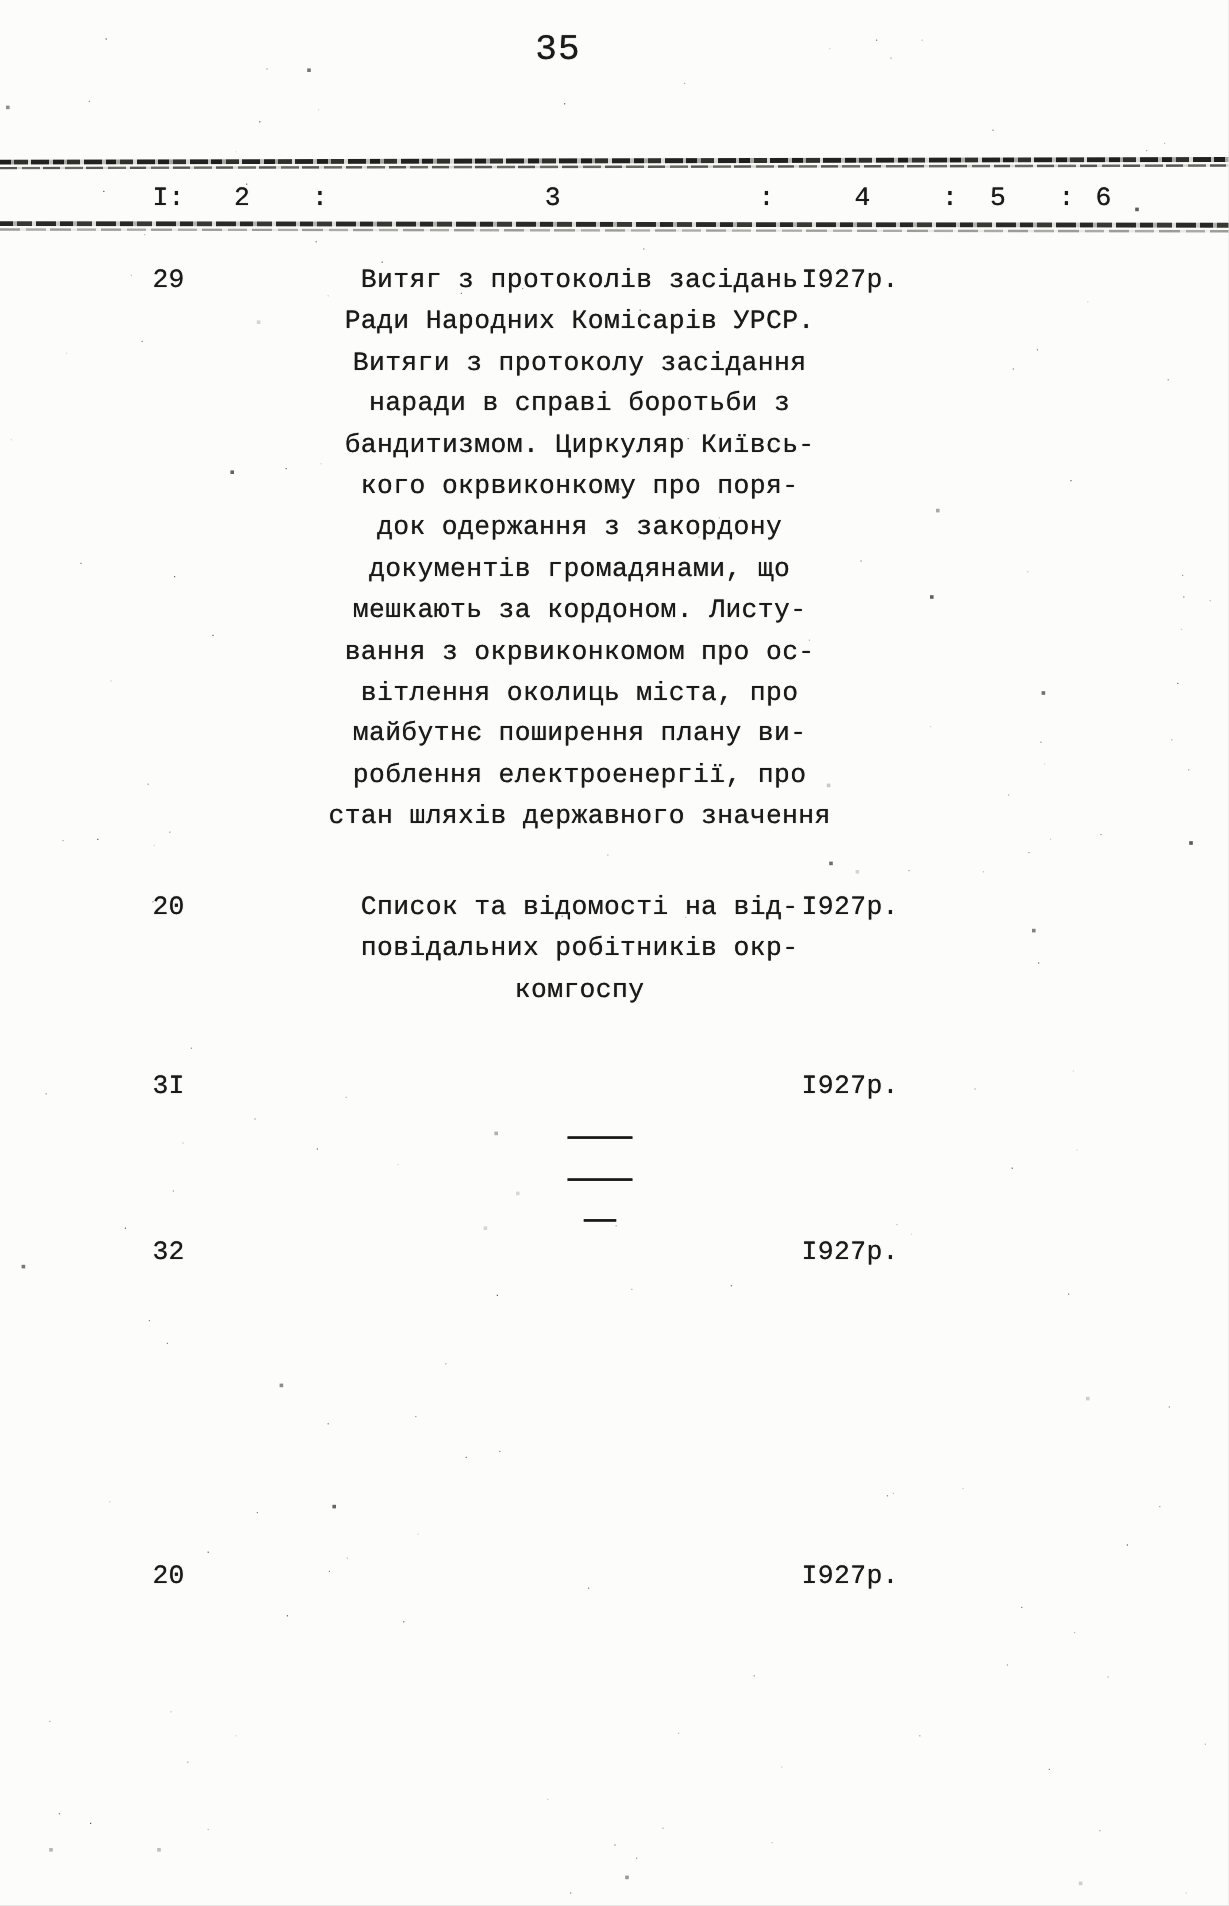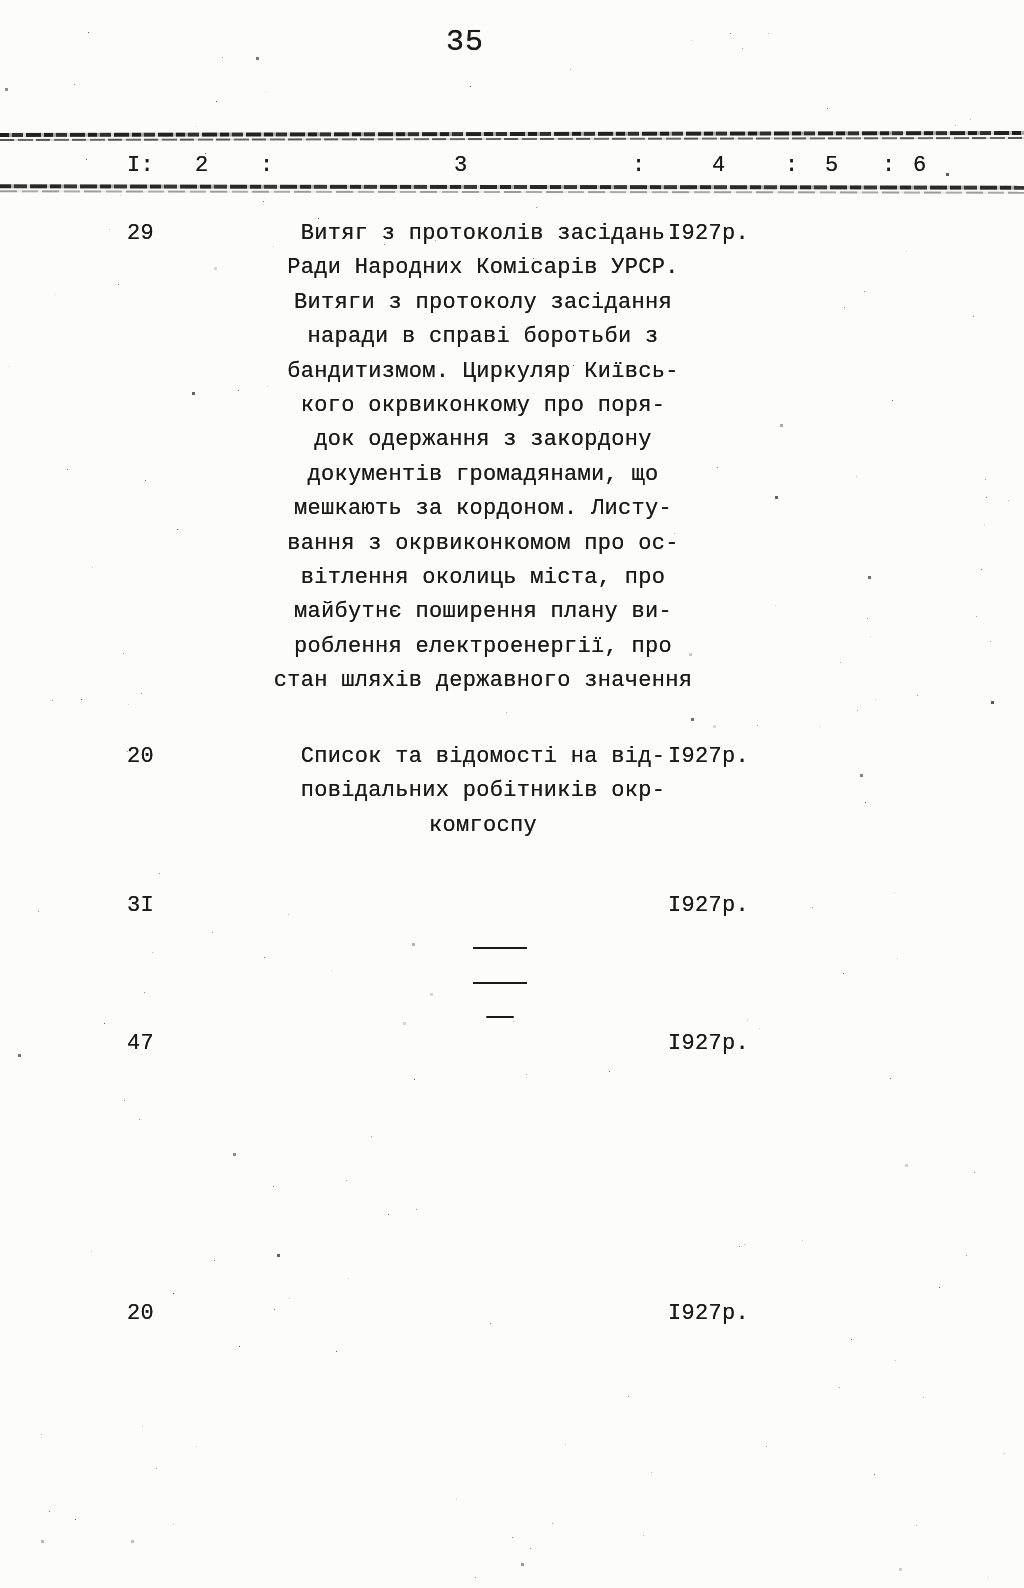--- a/index.html
+++ b/index.html
@@ -116,21 +116,21 @@
     <div class="entry-desc">Список та відомості на від-
 повідальних робітників окр-
 комгоспу</div>
     <div class="entry-year">I927р.</div>
   </div>
       <div class="entry typed" style="top: 889px; text-decoration: underline;">
     <div class="entry-no">3I</div>
     <div class="entry-year">I927р.</div>
   </div>
       <div class="entry typed" style="top: 1027px;">
-    <div class="entry-no">47</div>
+    <div class="entry-no">32</div>
     <div class="entry-year">I927р.</div>
   </div>
       <div class="entry typed" style="top: 1297px;">
     <div class="entry-no">20</div>
     <div class="entry-year">I927р.</div>
   </div>
     </div>
 
   <div class="speck-layer" id="specks" style="box-shadow: rgba(25, 25, 22, 0.54) 739px 1246px 0px 0px, rgba(25, 25, 22, 0.6) 490px 1323px 0px 0px, rgba(25, 25, 22, 0.67) 145px 480px 0px 0px, rgba(25, 25, 22, 0.67) 278px 1255px 0px 1px, rgba(25, 25, 22, 0.35) 599px 431px 0px 0px, rgba(25, 25, 22, 0.28) 819px 726px 0px 0px, rgba(25, 25, 22, 0.3) 895px 1360px 0px 0px, rgba(25, 25, 22, 0.44) 757px 725px 0px 0px, rgba(25, 25, 22, 0.34) 526px 1074px 0px 0px, rgba(25, 25, 22, 0.38) 41px 1434px 0px 0px, rgba(25, 25, 22, 0.43) 522px 1564px 0px 1px, rgba(25, 25, 22, 0.39) 52px 700px 0px 0px, rgba(25, 25, 22, 0.15) 196px 126px 0px 0px, rgba(25, 25, 22, 0.42) 222px 57px 0px 0px, rgba(25, 25, 22, 0.32) 1008px 500px 0px 0px, rgba(25, 25, 22, 0.62) 692px 719px 0px 1px, rgba(25, 25, 22, 0.16) 870px 636px 0px 0px, rgba(25, 25, 22, 0.15) 471px 643px 0px 0px, rgba(25, 25, 22, 0.53) 124px 1100px 0px 0px, rgba(25, 25, 22, 0.55) 512px 1537px 0px 0px, rgba(25, 25, 22, 0.18) 894px 892px 0px 0px, rgba(25, 25, 22, 0.61) 869px 577px 0px 1px, rgba(25, 25, 22, 0.73) 305px 400px 0px 0px, rgba(25, 25, 22, 0.46) 74px 84px 0px 0px, rgba(25, 25, 22, 0.5) 867px 618px 0px 0px, rgba(25, 25, 22, 0.59) 730px 33px 0px 0px, rgba(25, 25, 22, 0.4) 812px 907px 0px 0px, rgba(25, 25, 22, 0.32) 674px 533px 0px 0px, rgba(25, 25, 22, 0.52) 127px 751px 0px 0px, rgba(25, 25, 22, 0.21) 875px 699px 0px 0px, rgba(25, 25, 22, 0.73) 86px 159px 0px 0px, rgba(25, 25, 22, 0.26) 643px 1535px 0px 0px, rgba(25, 25, 22, 0.46) 530px 1548px 0px 0px, rgba(25, 25, 22, 0.72) 75px 1519px 0px 0px, rgba(25, 25, 22, 0.53) 973px 316px 0px 0px, rgba(25, 25, 22, 0.75) 81px 699px 0px 0px, rgba(25, 25, 22, 0.27) 152px 952px 0px 0px, rgba(25, 25, 22, 0.36) 916px 1525px 0px 0px, rgba(25, 25, 22, 0.29) 366px 573px 0px 0px, rgba(25, 25, 22, 0.18) 348px 1278px 0px 0px, rgba(25, 25, 22, 0.29) 744px 1244px 0px 0px, rgba(25, 25, 22, 0.2) 273px 246px 0px 0px, rgba(25, 25, 22, 0.15) 55px 294px 0px 0px, rgba(25, 25, 22, 0.55) 986px 497px 0px 0px, rgba(25, 25, 22, 0.62) 981px 569px 0px 0px, rgba(25, 25, 22, 0.36) 840px 662px 0px 0px, rgba(25, 25, 22, 0.57) 67px 469px 0px 0px, rgba(25, 25, 22, 0.67) 609px 1071px 0px 0px, rgba(25, 25, 22, 0.33) 506px 712px 0px 0px, rgba(25, 25, 22, 0.45) 985px 479px 0px 0px, rgba(25, 25, 22, 0.17) 759px 1028px 0px 0px, rgba(25, 25, 22, 0.32) 288px 914px 0px 0px, rgba(25, 25, 22, 0.65) 388px 1214px 0px 0px, rgba(25, 25, 22, 0.43) 346px 1180px 0px 0px, rgba(25, 25, 22, 0.53) 864px 291px 0px 0px, rgba(25, 25, 22, 0.73) 470px 86px 0px 0px, rgba(25, 25, 22, 0.51) 974px 1172px 0px 0px, rgba(25, 25, 22, 0.29) 768px 33px 0px 0px, rgba(25, 25, 22, 0.27) 132px 1541px 0px 1px, rgba(25, 25, 22, 0.51) 38px 911px 0px 0px, rgba(25, 25, 22, 0.35) 570px 69px 0px 0px, rgba(25, 25, 22, 0.45) 435px 240px 0px 0px, rgba(25, 25, 22, 0.19) 546px 403px 0px 0px, rgba(25, 25, 22, 0.49) 123px 653px 0px 0px, rgba(25, 25, 22, 0.31) 173px 1524px 0px 0px, rgba(25, 25, 22, 0.59) 257px 58px 0px 1px, rgba(25, 25, 22, 0.7) 516px 407px 0px 0px, rgba(25, 25, 22, 0.58) 851px 1339px 0px 0px, rgba(25, 25, 22, 0.73) 88px 32px 0px 0px, rgba(25, 25, 22, 0.7) 947px 174px 0px 1px, rgba(25, 25, 22, 0.2) 906px 1165px 0px 1px, rgba(25, 25, 22, 0.52) 536px 207px 0px 0px, rgba(25, 25, 22, 0.59) 19px 1055px 0px 1px, rgba(25, 25, 22, 0.27) 289px 1298px 0px 0px, rgba(25, 25, 22, 0.53) 844px 307px 0px 0px, rgba(25, 25, 22, 0.48) 917px 695px 0px 0px, rgba(25, 25, 22, 0.19) 897px 958px 0px 0px, rgba(25, 25, 22, 0.29) 970px 119px 0px 0px, rgba(25, 25, 22, 0.5) 274px 1309px 0px 0px, rgba(25, 25, 22, 0.74) 173px 1293px 0px 0px, rgba(25, 25, 22, 0.45) 839px 1387px 0px 0px, rgba(25, 25, 22, 0.4) 371px 1136px 0px 0px, rgba(25, 25, 22, 0.19) 906px 251px 0px 0px, rgba(25, 25, 22, 0.17) 9px 366px 0px 0px, rgba(25, 25, 22, 0.19) 267px 386px 0px 0px, rgba(25, 25, 22, 0.46) 212px 932px 0px 0px, rgba(25, 25, 22, 0.33) 413px 944px 0px 1px, rgba(25, 25, 22, 0.51) 416px 1209px 0px 0px, rgba(25, 25, 22, 0.57) 827px 108px 0px 0px, rgba(25, 25, 22, 0.28) 565px 1444px 0px 0px, rgba(25, 25, 22, 0.19) 988px 1577px 0px 0px, rgba(25, 25, 22, 0.54) 861px 775px 0px 1px, rgba(25, 25, 22, 0.19) 775px 605px 0px 0px, rgba(25, 25, 22, 0.5) 717px 467px 0px 0px, rgba(25, 25, 22, 0.29) 142px 1426px 0px 0px, rgba(25, 25, 22, 0.58) 273px 1186px 0px 0px, rgba(25, 25, 22, 0.63) 264px 957px 0px 0px, rgba(25, 25, 22, 0.72) 205px 153px 0px 0px, rgba(25, 25, 22, 0.17) 404px 1023px 0px 1px, rgba(25, 25, 22, 0.4) 742px 48px 0px 0px, rgba(25, 25, 22, 0.43) 156px 1468px 0px 0px, rgba(25, 25, 22, 0.69) 177px 529px 0px 0px, rgba(25, 25, 22, 0.21) 92px 567px 0px 0px, rgba(25, 25, 22, 0.16) 431px 994px 0px 1px, rgba(25, 25, 22, 0.22) 690px 654px 0px 1px, rgba(25, 25, 22, 0.22) 456px 1499px 0px 0px, rgba(25, 25, 22, 0.72) 573px 365px 0px 0px, rgba(25, 25, 22, 0.73) 239px 1346px 0px 0px, rgba(25, 25, 22, 0.4) 582px 447px 0px 0px, rgba(25, 25, 22, 0.17) 215px 268px 0px 1px, rgba(25, 25, 22, 0.73) 533px 258px 0px 0px, rgba(25, 25, 22, 0.28) 109px 229px 0px 0px, rgba(25, 25, 22, 0.26) 651px 1472px 0px 0px, rgba(25, 25, 22, 0.57) 890px 1078px 0px 0px, rgba(25, 25, 22, 0.51) 425px 399px 0px 0px, rgba(25, 25, 22, 0.52) 475px 1577px 0px 0px, rgba(25, 25, 22, 0.71) 939px 1287px 0px 0px, rgba(25, 25, 22, 0.65) 892px 400px 0px 0px, rgba(25, 25, 22, 0.18) 128px 704px 0px 0px, rgba(25, 25, 22, 0.39) 552px 1523px 0px 0px, rgba(25, 25, 22, 0.38) 976px 616px 0px 0px, rgba(25, 25, 22, 0.19) 265px 91px 0px 0px, rgba(25, 25, 22, 0.4) 551px 187px 0px 0px, rgba(25, 25, 22, 0.67) 193px 393px 0px 1px, rgba(25, 25, 22, 0.36) 923px 1397px 0px 0px, rgba(25, 25, 22, 0.48) 144px 992px 0px 0px, rgba(25, 25, 22, 0.36) 955px 125px 0px 0px, rgba(25, 25, 22, 0.29) 747px 1020px 0px 0px, rgba(25, 25, 22, 0.55) 118px 284px 0px 0px, rgba(25, 25, 22, 0.45) 857px 710px 0px 0px, rgba(25, 25, 22, 0.16) 598px 538px 0px 0px, rgba(25, 25, 22, 0.72) 843px 973px 0px 0px, rgba(25, 25, 22, 0.37) 513px 1021px 0px 0px, rgba(25, 25, 22, 0.29) 552px 188px 0px 0px, rgba(25, 25, 22, 0.67) 865px 802px 0px 0px, rgba(25, 25, 22, 0.55) 874px 1474px 0px 0px, rgba(25, 25, 22, 0.17) 714px 726px 0px 1px, rgba(25, 25, 22, 0.59) 263px 201px 0px 0px, rgba(25, 25, 22, 0.31) 42px 1541px 0px 1px, rgba(25, 25, 22, 0.26) 443px 794px 0px 0px, rgba(25, 25, 22, 0.61) 468px 763px 0px 0px, rgba(25, 25, 22, 0.74) 216px 101px 0px 0px, rgba(25, 25, 22, 0.55) 214px 1260px 0px 0px, rgba(25, 25, 22, 0.37) 781px 425px 0px 1px, rgba(25, 25, 22, 0.2) 34px 134px 0px 0px, rgba(25, 25, 22, 0.5) 159px 873px 0px 0px, rgba(25, 25, 22, 0.23) 984px 524px 0px 0px, rgba(25, 25, 22, 0.5) 628px 1396px 0px 0px, rgba(25, 25, 22, 0.28) 856px 476px 0px 0px, rgba(25, 25, 22, 0.61) 49px 1511px 0px 0px, rgba(25, 25, 22, 0.24) 802px 1240px 0px 0px, rgba(25, 25, 22, 0.73) 414px 1079px 0px 0px, rgba(25, 25, 22, 0.27) 120px 195px 0px 0px, rgba(25, 25, 22, 0.48) 6px 89px 0px 1px, rgba(25, 25, 22, 0.27) 571px 764px 0px 0px, rgba(25, 25, 22, 0.49) 234px 1154px 0px 1px, rgba(25, 25, 22, 0.33) 1004px 1453px 0px 0px, rgba(25, 25, 22, 0.2) 900px 1569px 0px 1px, rgba(25, 25, 22, 0.24) 91px 1251px 0px 0px, rgba(25, 25, 22, 0.46) 141px 693px 0px 0px, rgba(25, 25, 22, 0.66) 238px 390px 0px 0px, rgba(25, 25, 22, 0.4) 990px 641px 0px 0px, rgba(25, 25, 22, 0.18) 310px 614px 0px 0px, rgba(25, 25, 22, 0.67) 336px 1351px 0px 0px, rgba(25, 25, 22, 0.2) 691px 40px 0px 0px, rgba(25, 25, 22, 0.74) 104px 1023px 0px 0px, rgba(25, 25, 22, 0.17) 196px 1446px 0px 0px, rgba(25, 25, 22, 0.58) 384px 244px 0px 0px, rgba(25, 25, 22, 0.54) 139px 1119px 0px 0px, rgba(25, 25, 22, 0.72) 992px 702px 0px 1px, rgba(25, 25, 22, 0.68) 776px 497px 0px 1px, rgba(25, 25, 22, 0.16) 331px 970px 0px 0px, rgba(25, 25, 22, 0.42) 966px 1255px 0px 0px, rgba(25, 25, 22, 0.75) 318px 218px 0px 0px, rgba(25, 25, 22, 0.42) 766px 1446px 0px 0px;"></div>
 </div>

